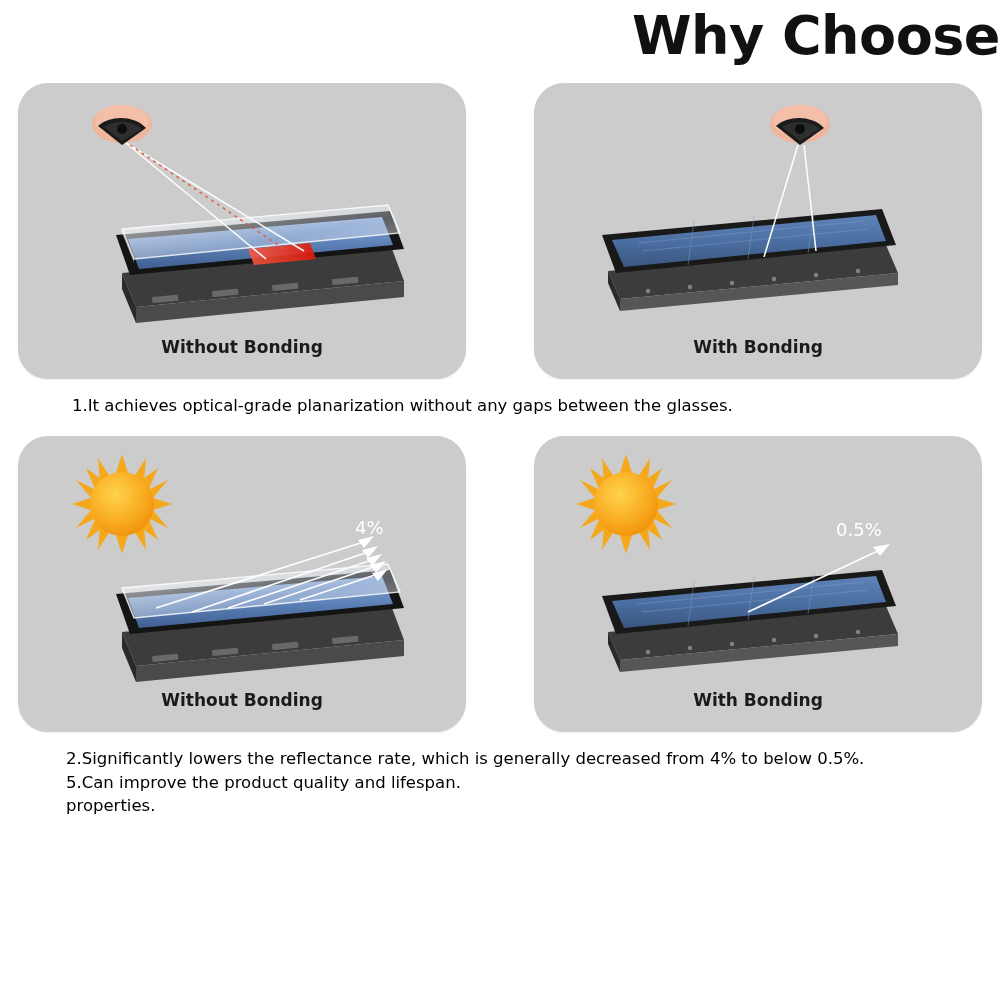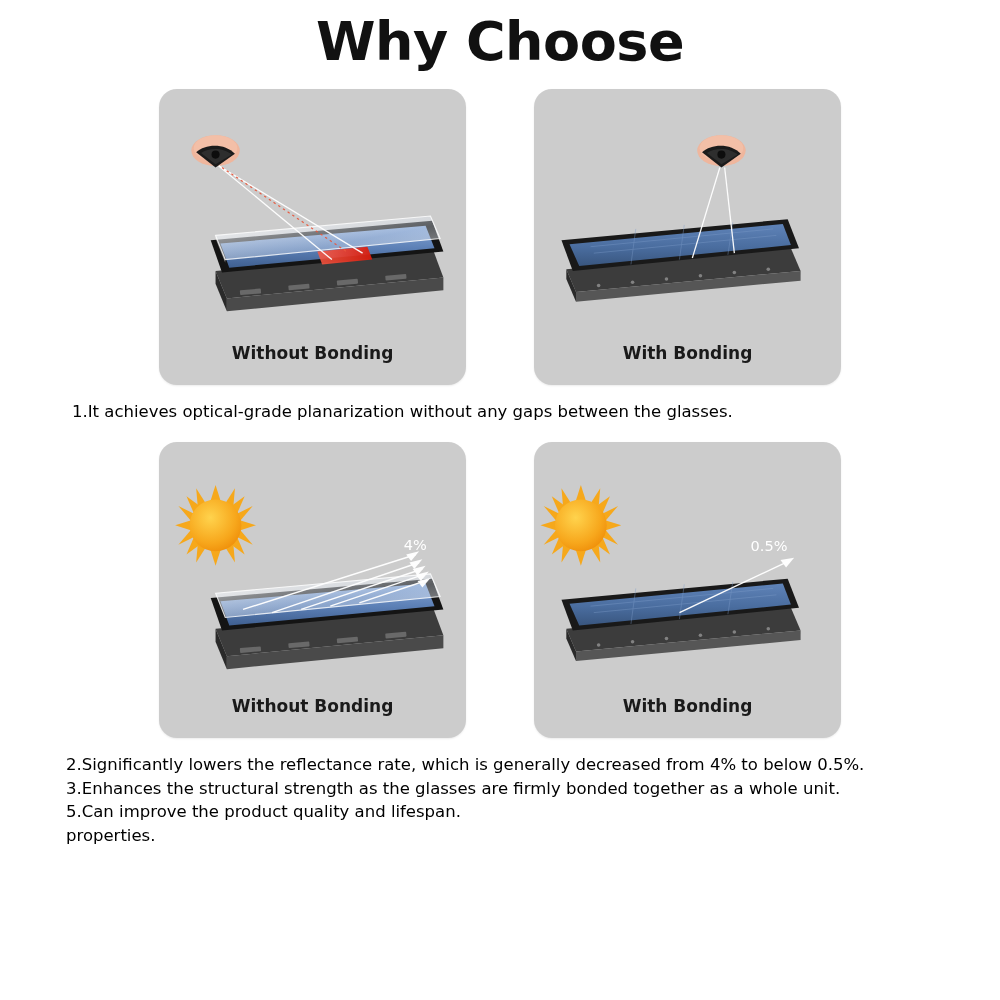--- a/index.html
+++ b/index.html
@@ -18,48 +18,48 @@
 
   .page {
     width: 1000px;
     height: 1000px;
     position: relative;
     background: #ffffff;
   }
 
   
   .title {
-    text-align: center;
+    text-align: right;
     font-weight: bold;
     letter-spacing: -0.5px;
     line-height: 1.02;
-    padding-top: 14px;
+    padding-top: 8px;
   }
   .title .line1 {
     display: block;
     font-size: 54px;
   }
   .title .line2 {
     display: block;
     font-size: 54px;
     margin-top: 6px;
   }
 
   
   .panels-row {
     display: flex;
     justify-content: center;
     gap: 68px;
     margin-top: 20px;
   }
   .panel {
-    width: 307px;
+    width: 448px;
     height: 296px;
     background: #cccccc;
-    border-radius: 18px;
+    border-radius: 30px;
     position: relative;
     box-shadow: 0 1px 2px rgba(0,0,0,0.08);
     overflow: hidden;
   }
   .panel-caption {
     position: absolute;
     left: 0;
     right: 0;
     bottom: 22px;
     text-align: center;
@@ -376,18 +376,17 @@
 
           <text x="268" y="100" font-family="DejaVu Sans, sans-serif" font-size="18" fill="#ffffff">0.5%</text>
         </svg>
       </div>
       <div class="panel-caption">With Bonding</div>
     </div>
   </div>
 
   <div class="notes-block">
     <div class="note-line">2.Significantly lowers the reflectance rate, which is generally decreased from 4% to below 0.5%.</div>
-    <div class="note-line">3.Enhances the structural strength as the glasses are firmly bonded together as a whole unit.</div>
     <div class="note-line">5.Can improve the product quality and lifespan.</div>
     <div class="note-line">properties.</div>
   </div>
 
 </div>
 
 </body></html>

